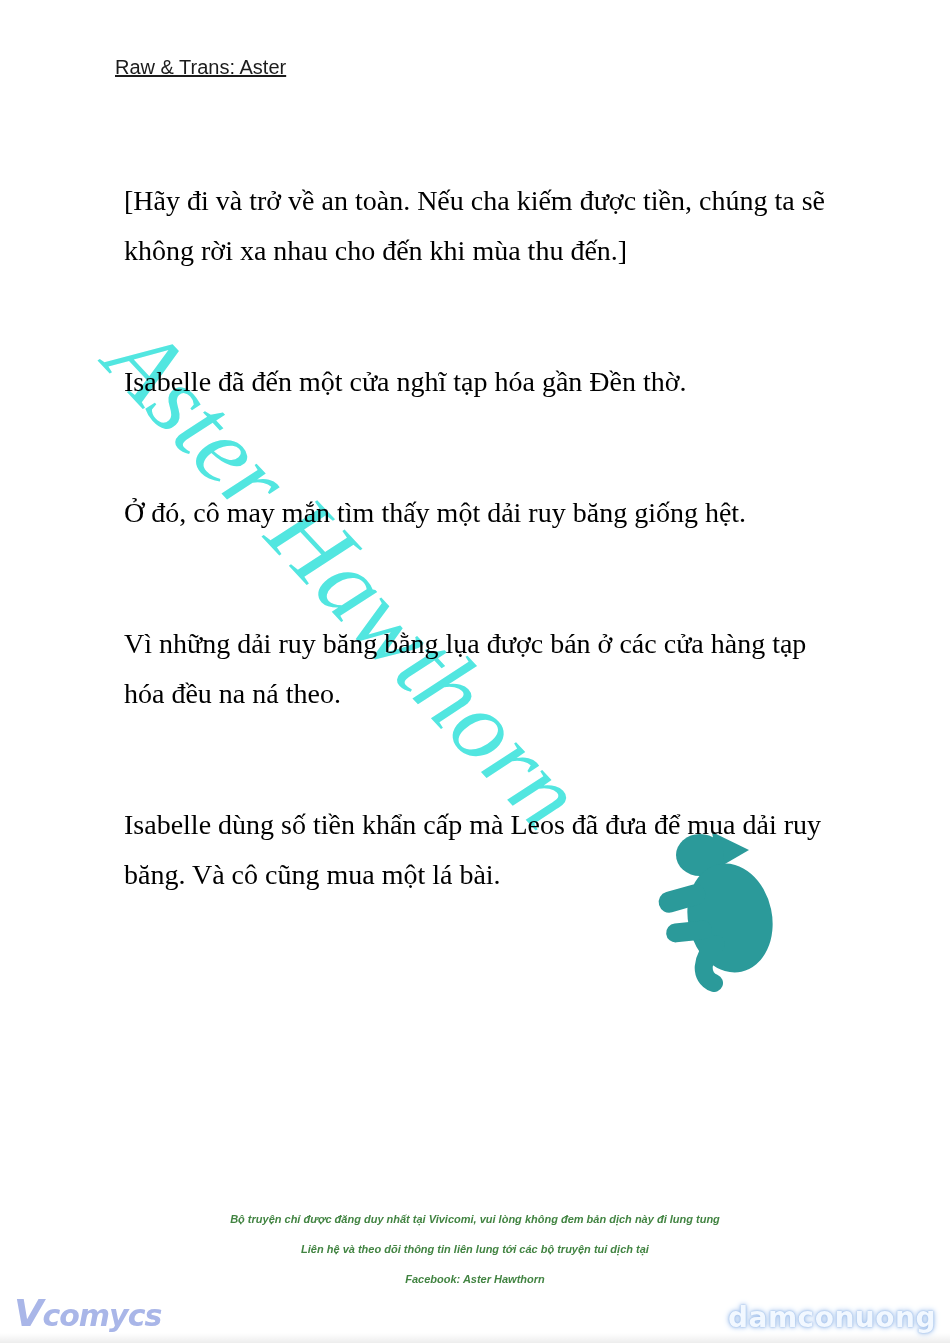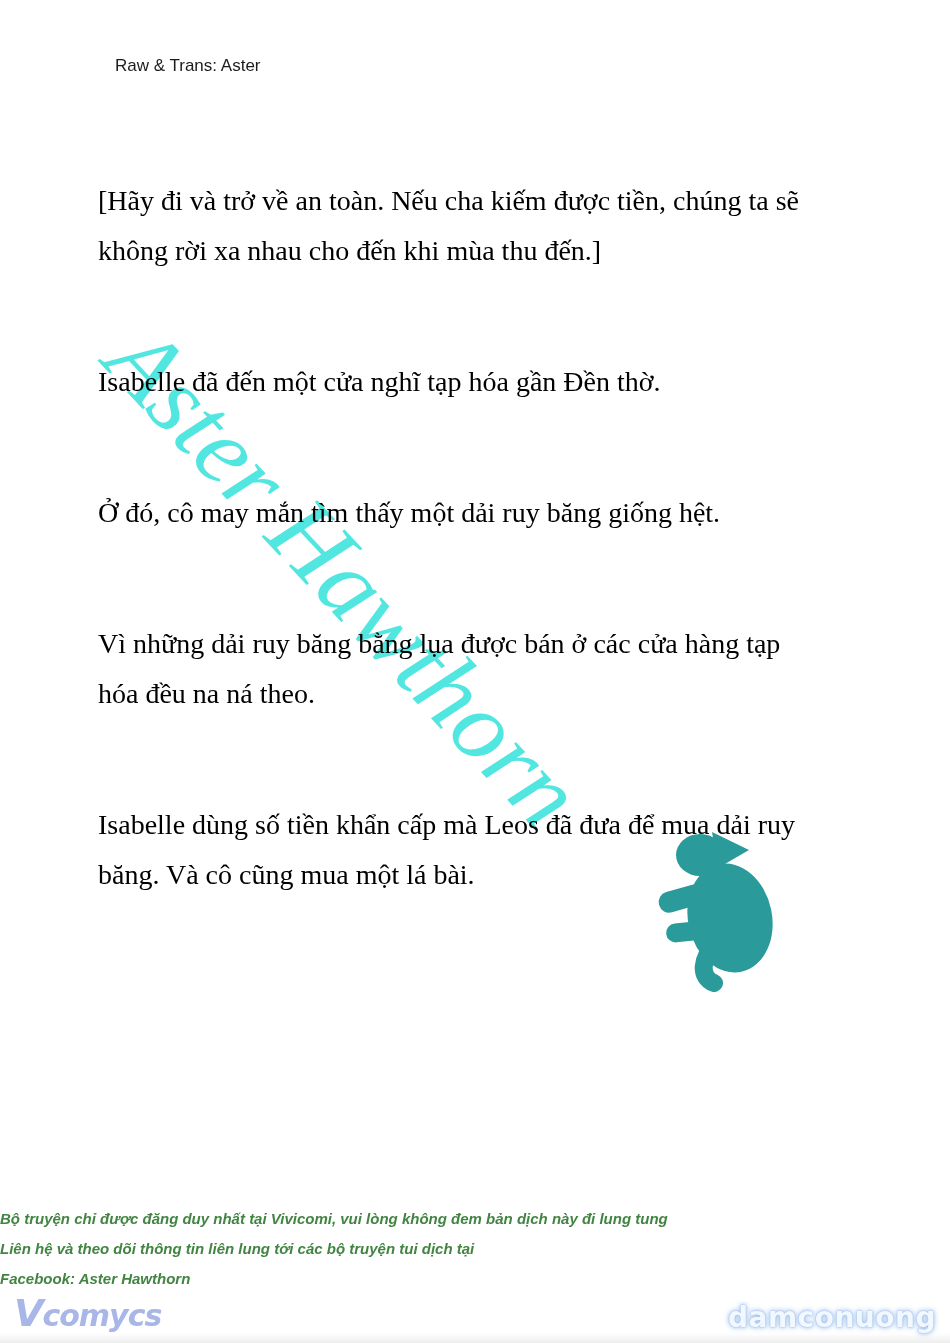--- a/index.html
+++ b/index.html
@@ -10,23 +10,24 @@
     background: #ffffff;
     overflow: hidden;
     font-family: "Liberation Serif", "DejaVu Serif", serif;
   }
 
   .credit {
     position: absolute;
     top: 56px;
     left: 115px;
     font-family: "Liberation Sans", sans-serif;
-    font-size: 17px;
+    font-size: 20px;
     color: #1c1c1c;
     z-index: 3;
+    text-decoration: underline;
   }
 
   .watermark {
     position: absolute;
     left: 162px;
     top: 308px;
     font-family: "Liberation Serif", "DejaVu Serif", serif;
     font-style: italic;
     font-size: 100px;
     color: #52e6e0;
@@ -45,41 +46,42 @@
     height: 164px;
     z-index: 1;
   }
   .cat svg { width: 100%; height: 100%; }
   .cat .fill { fill: #2b9a9a; }
   .cat .strokeonly { fill: none; stroke: #2b9a9a; stroke-width: 18; stroke-linecap: round; }
 
   .content {
     position: absolute;
     top: 176px;
-    left: 98px;
+    left: 124px;
     width: 822px;
     z-index: 2;
   }
   .content p {
     margin: 0 0 81px 0;
     font-size: 28px;
     line-height: 50px;
     color: #000000;
     white-space: pre-line;
   }
 
   .footer {
     position: absolute;
     top: 1204px;
     left: 0;
     width: 100%;
+    text-align: center;
     font-family: "Liberation Sans", sans-serif;
     font-weight: bold;
     font-style: italic;
-    font-size: 15px;
+    font-size: 11px;
     line-height: 30px;
     color: #428442;
     z-index: 2;
   }
 
   .site-logo {
     position: absolute;
     left: 14px;
     top: 1291px;
     font-family: "DejaVu Sans", sans-serif;

